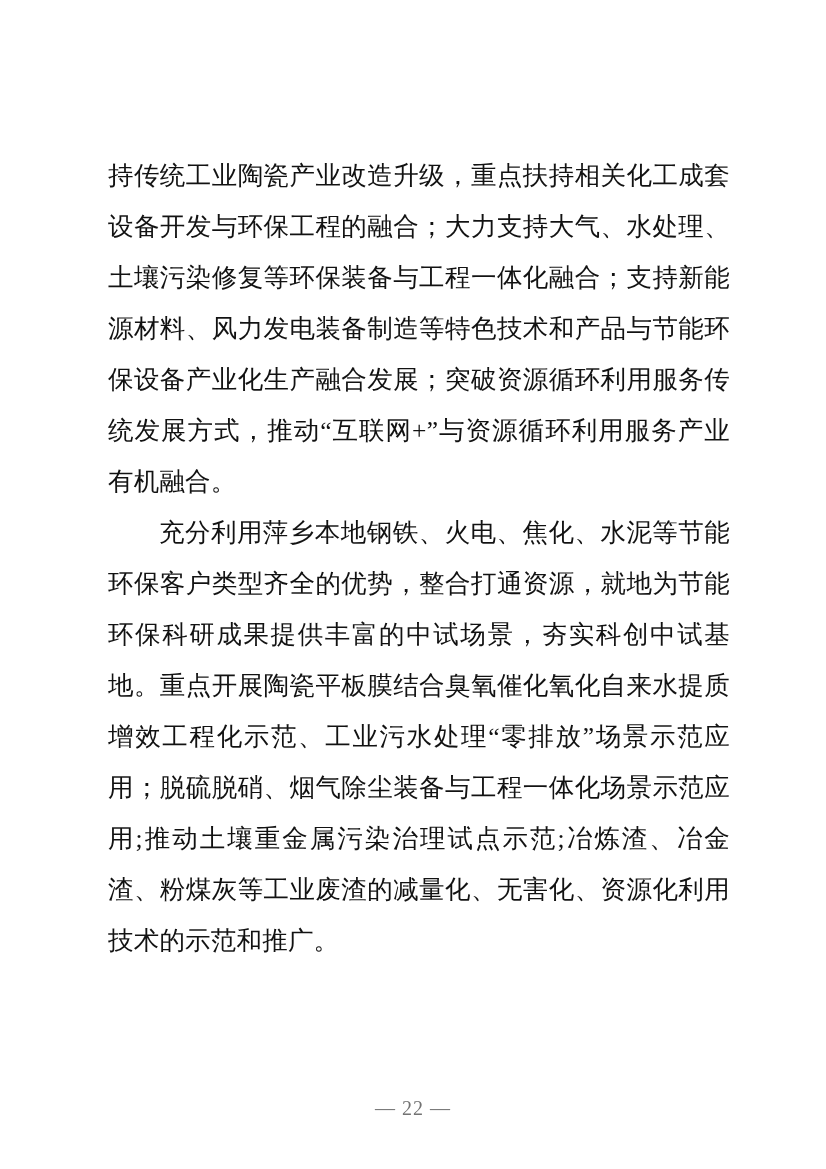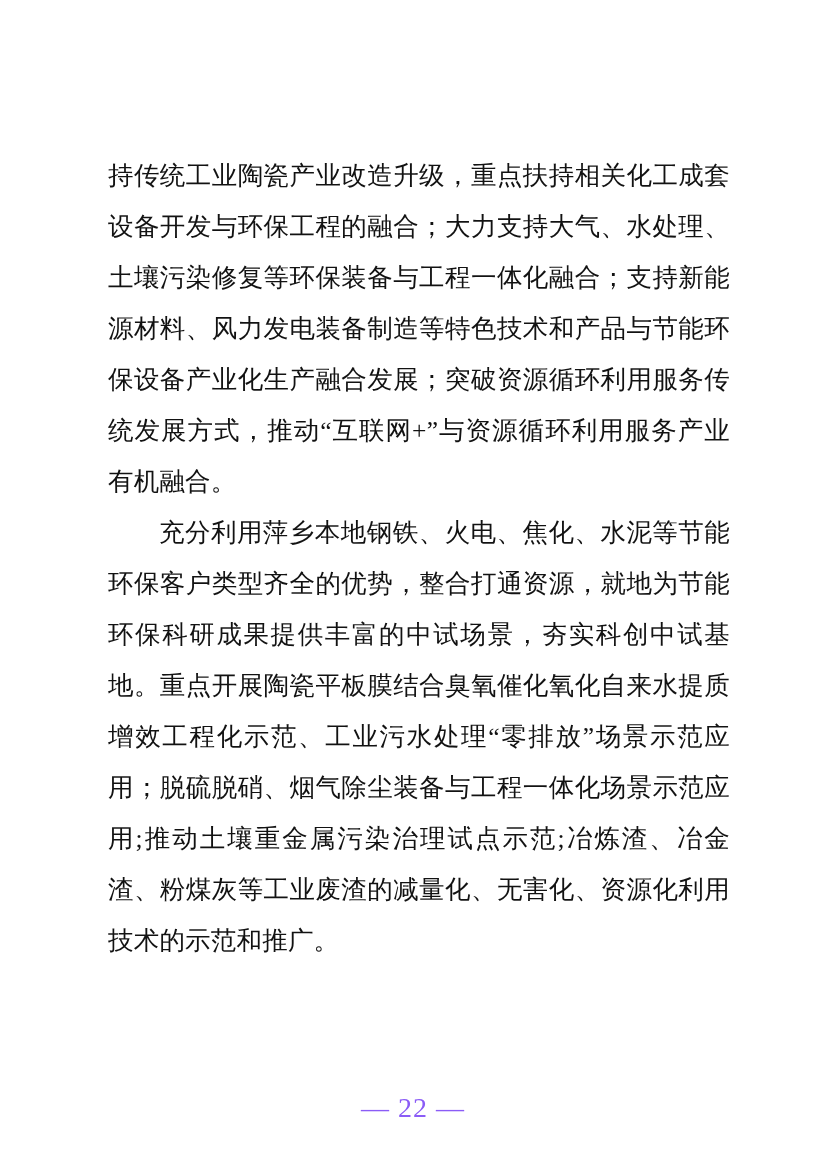--- a/index.html
+++ b/index.html
@@ -39,23 +39,23 @@
   }
   .para + .para {
     margin-top: 0px;
   }
   .footer {
     position: absolute;
     left: 0;
     right: 0;
     bottom: 48px;
     text-align: center;
-    font-size: 28px;
+    font-size: 20px;
     line-height: 26px;
-    color: #8b5cf6;
+    color: #737373;
     letter-spacing: 1px;
   }
 </style>
 </head>
 <body>
 
 <div class="page">
   <div class="doc-body">
     <p class="para no-indent">持传统工业陶瓷产业改造升级，重点扶持相关化工成套设备开发与环保工程的融合；大力支持大气、水处理、土壤污染修复等环保装备与工程一体化融合；支持新能源材料、风力发电装备制造等特色技术和产品与节能环保设备产业化生产融合发展；突破资源循环利用服务传统发展方式，推动“互联网+”与资源循环利用服务产业有机融合。</p>
     <p class="para">充分利用萍乡本地钢铁、火电、焦化、水泥等节能环保客户类型齐全的优势，整合打通资源，就地为节能环保科研成果提供丰富的中试场景，夯实科创中试基地。重点开展陶瓷平板膜结合臭氧催化氧化自来水提质增效工程化示范、工业污水处理“零排放”场景示范应用；脱硫脱硝、烟气除尘装备与工程一体化场景示范应用;推动土壤重金属污染治理试点示范;冶炼渣、冶金渣、粉煤灰等工业废渣的减量化、无害化、资源化利用技术的示范和推广。</p>

